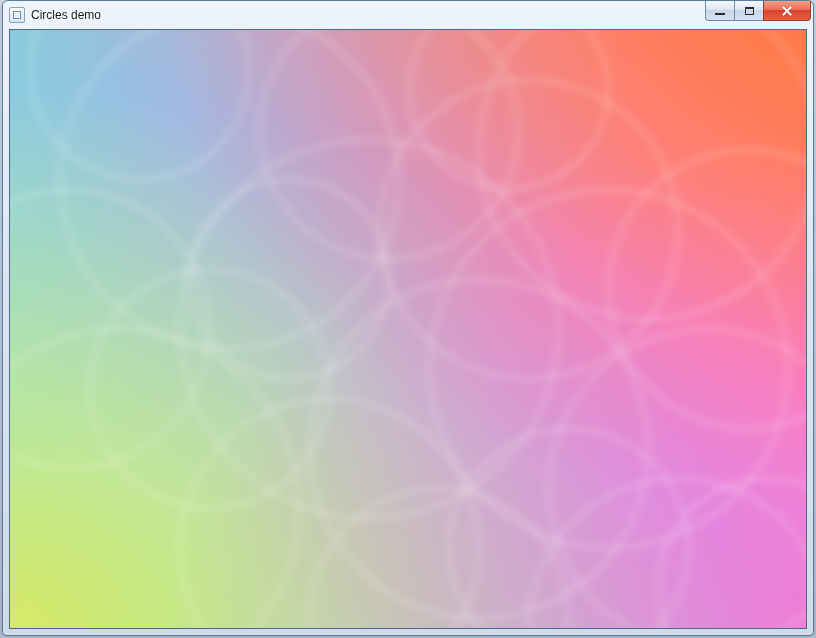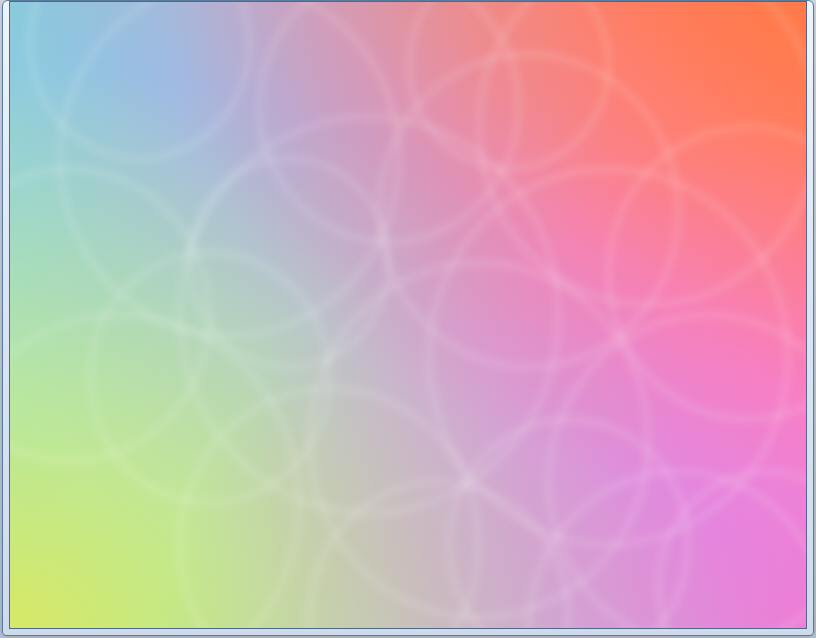--- a/index.html
+++ b/index.html
@@ -149,20 +149,36 @@
 
   .canvas svg { width: 100%; height: 100%; display: block; }
 
 </style>
 </head>
 <body>
 
 <div class="desktop">
   <div class="window">
 
+    <div class="titlebar">
+      <span class="app-icon"></span>
+      <span class="title-text">Circles demo</span>
+      <span class="title-spacer"></span>
+      <div class="win-buttons">
+        <div class="win-btn min-btn" title="Minimize">
+          <span class="glyph-min"></span>
+        </div>
+        <div class="win-btn max-btn" title="Maximize">
+          <span class="glyph-max"></span>
+        </div>
+        <div class="win-btn close-btn" title="Close">
+          <span class="glyph-close"></span>
+        </div>
+      </div>
+    </div>
 
     <div class="client-frame">
       <div class="canvas">
         <svg id="circles-svg" viewBox="0 0 798 600" preserveAspectRatio="none">
           <defs>
             <linearGradient id="diag" x1="0" y1="1" x2="1" y2="0">
                 <stop offset="0" stop-color="#73f0d6"></stop>
                 <stop offset="0.18" stop-color="#8be7f2"></stop>
                 <stop offset="0.36" stop-color="#a3c4fb"></stop>
                 <stop offset="0.52" stop-color="#c79dfa"></stop>

